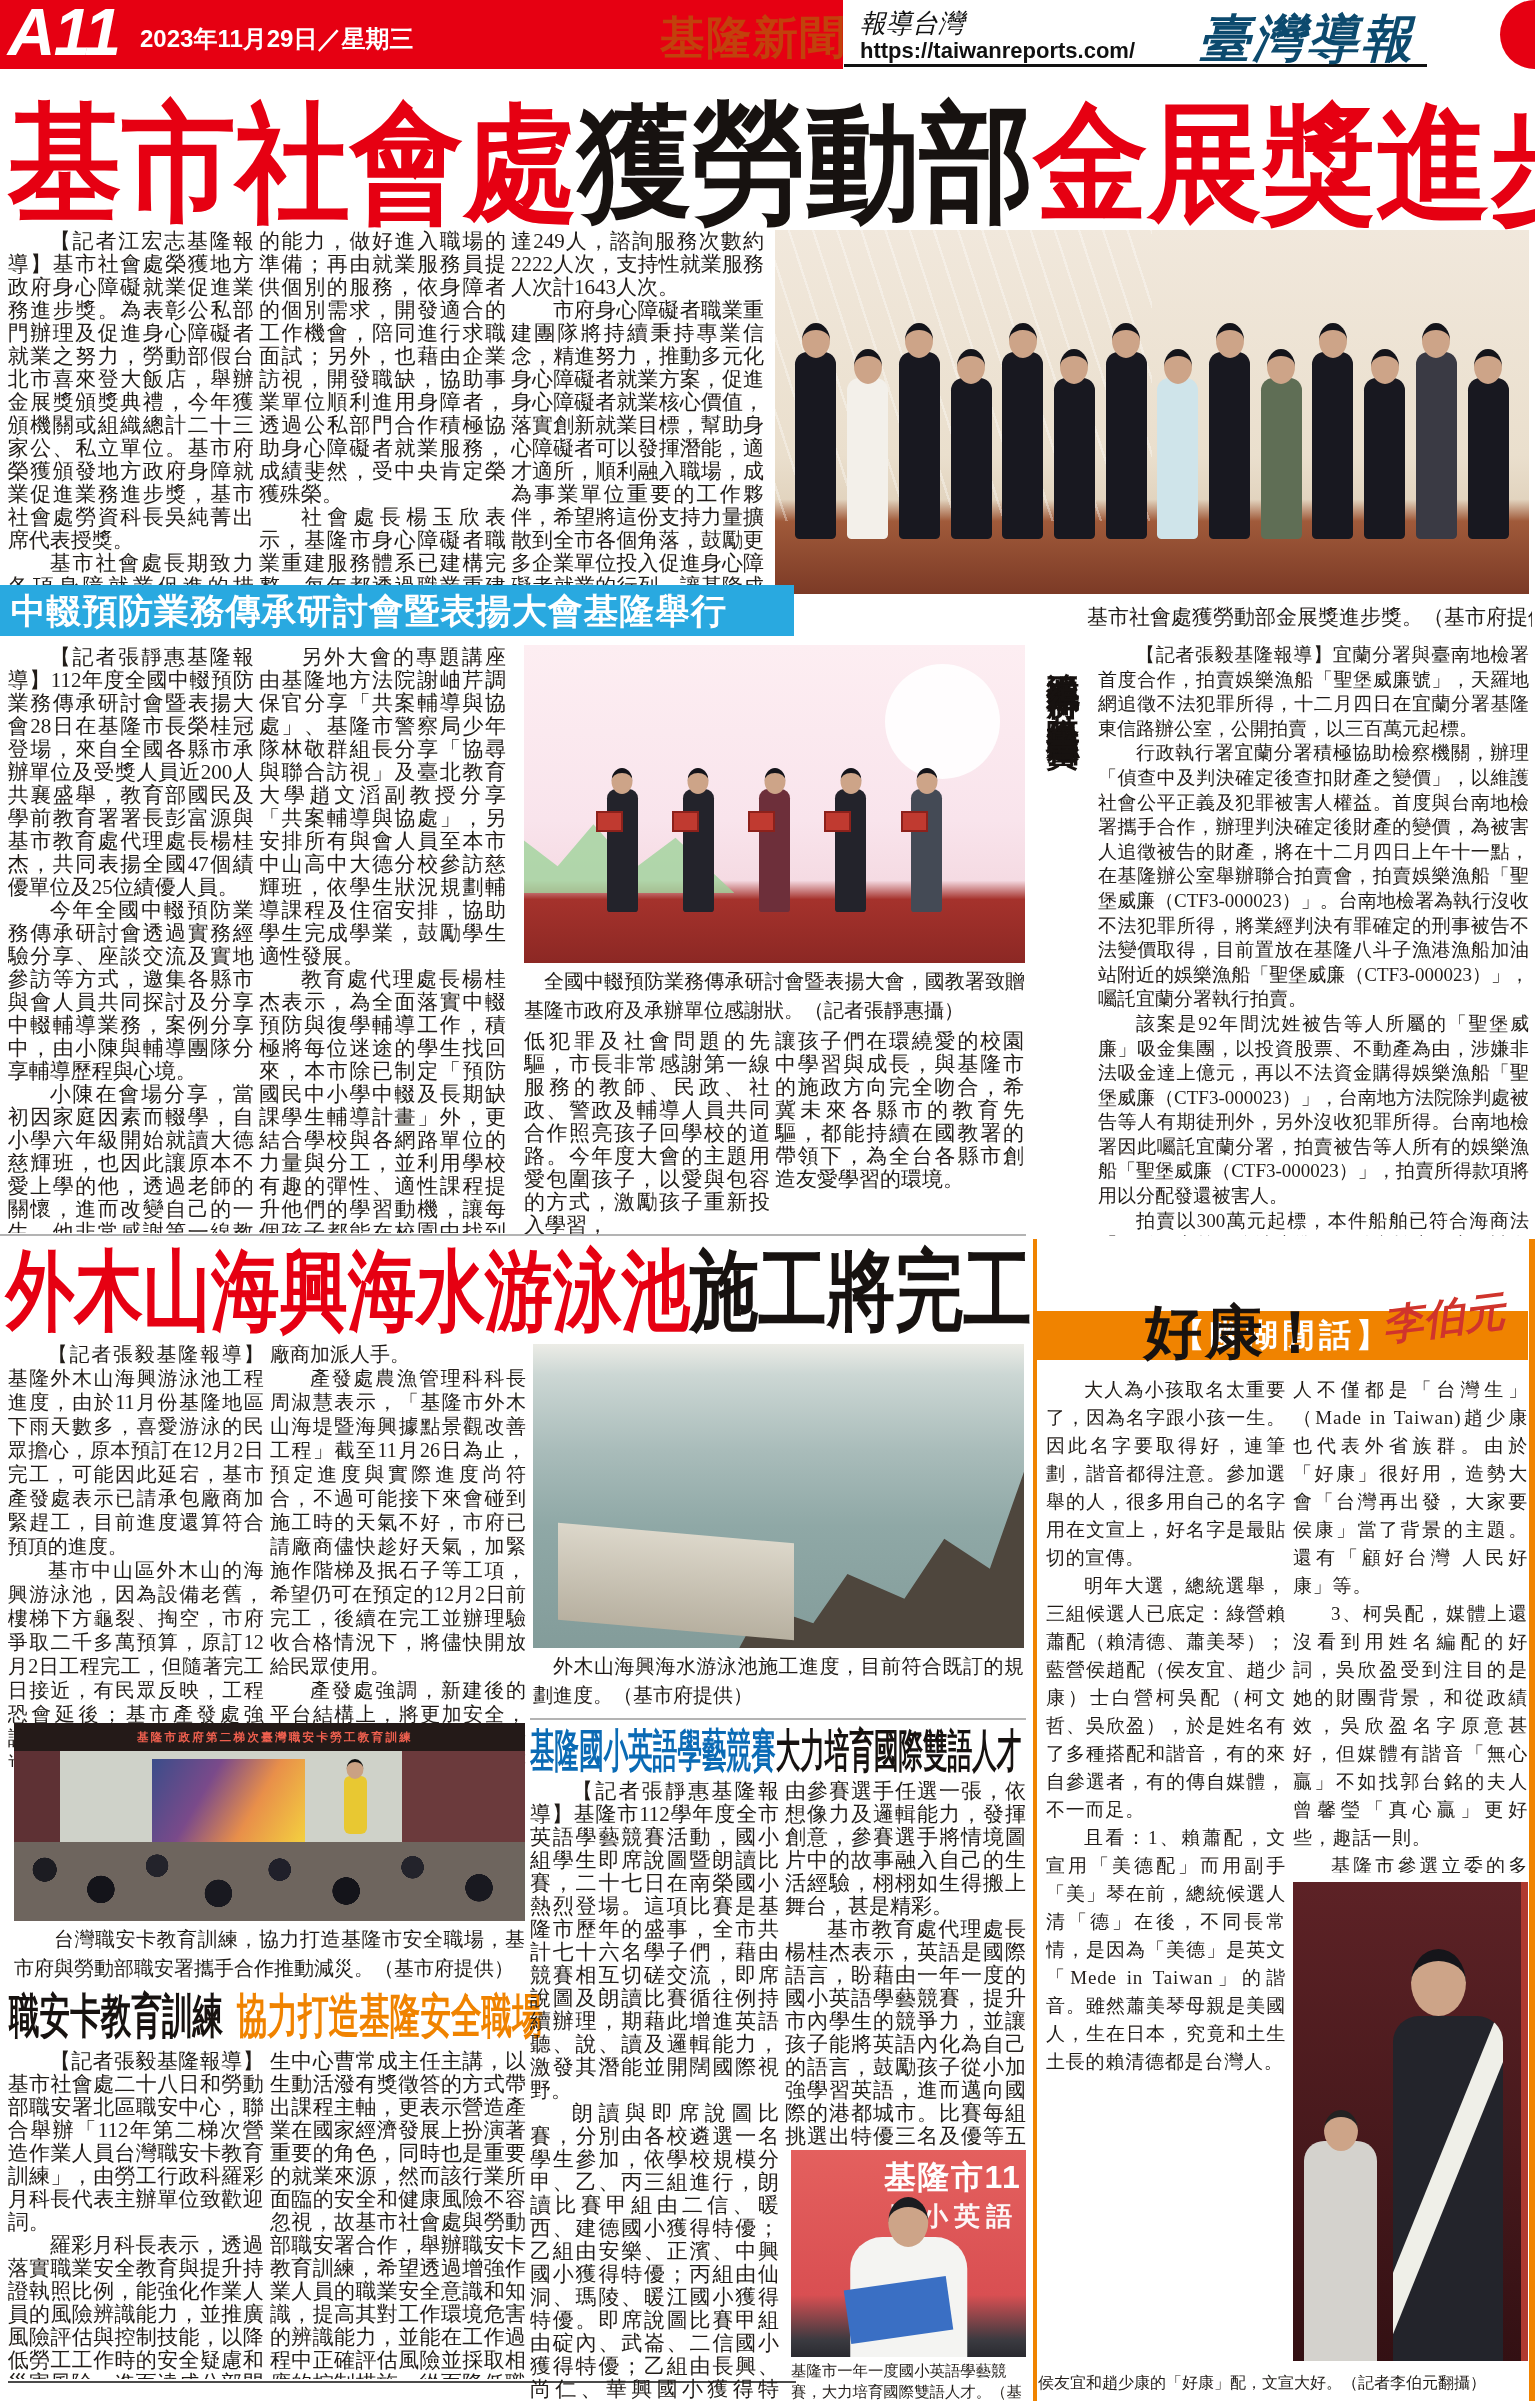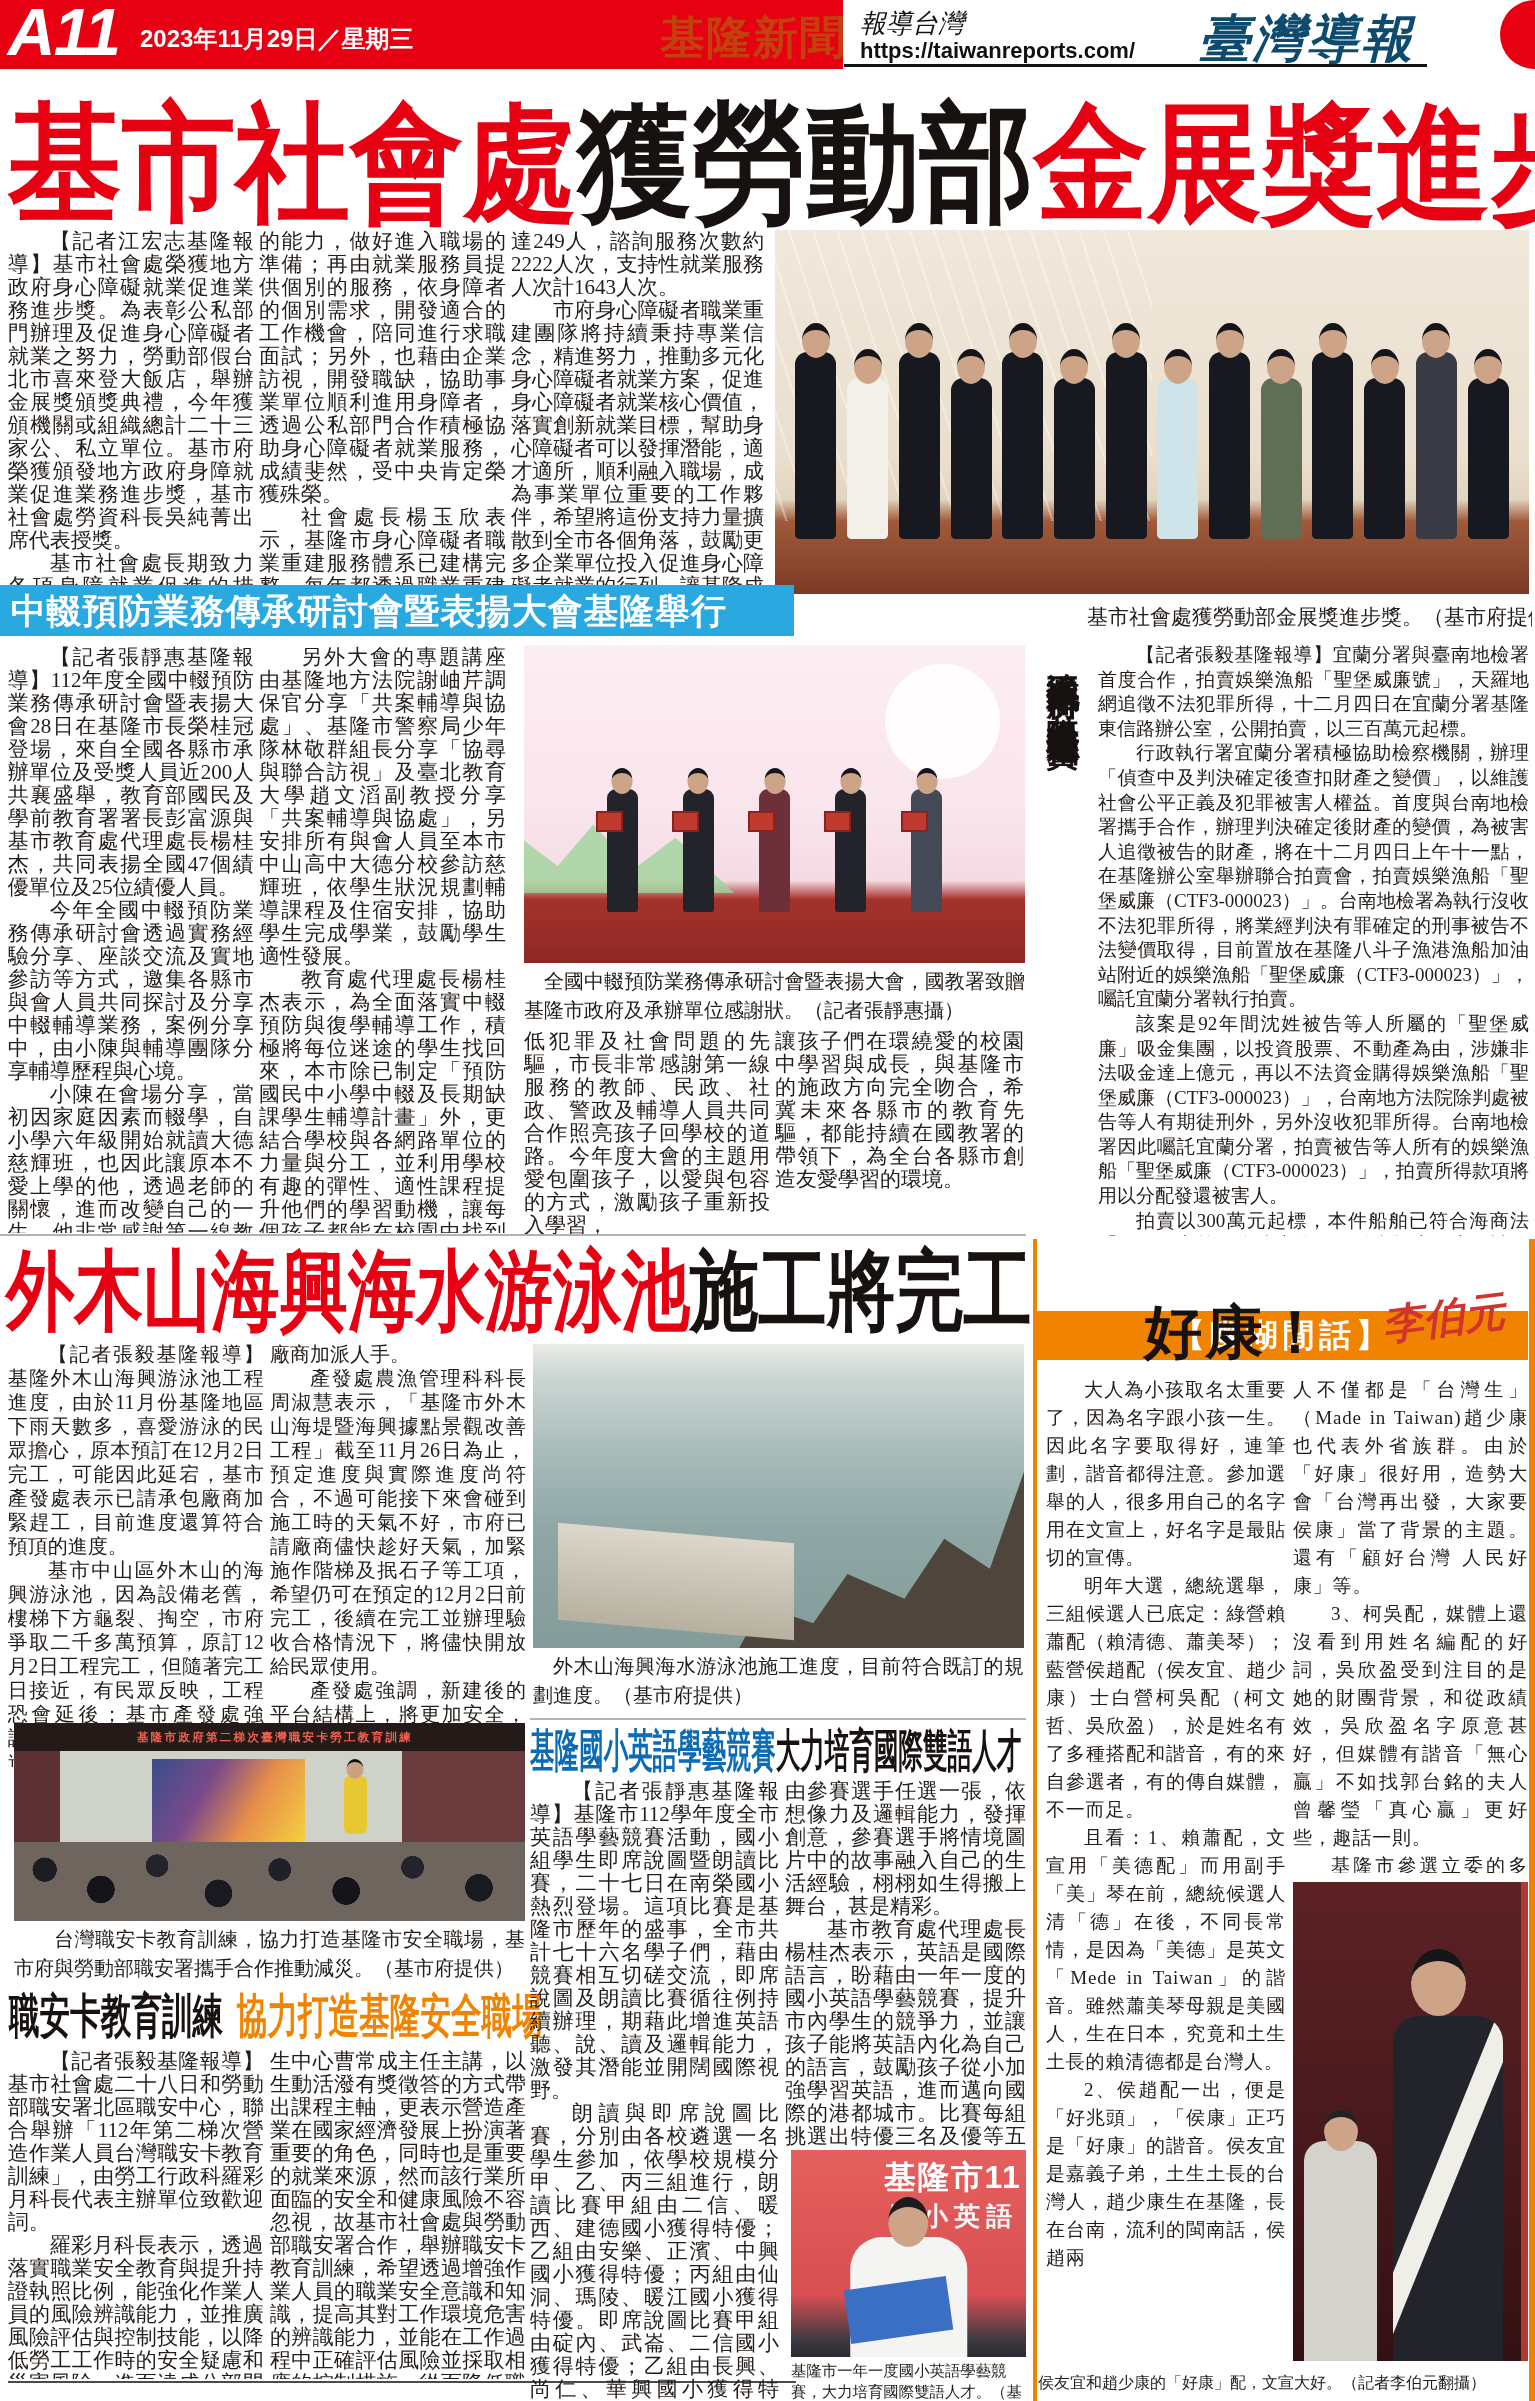--- a/index.html
+++ b/index.html
@@ -321,21 +321,20 @@
 
   <div class="abs" id="hk-border-l"></div>
   <div class="abs" id="hk-border-r"></div>
   <div class="abs sans" id="hk-banner">【幽湖閒話】</div>
   <div class="abs sans nowrap" id="hk-title">好康！</div>
   <div class="abs nowrap" id="hk-sign">李伯元</div>
   <div class="col hk" id="hkc1">
       <p>大人為小孩取名太重要了，因為名字跟小孩一生。因此名字要取得好，連筆劃，諧音都得注意。參加選舉的人，很多用自己的名字用在文宣上，好名字是最貼切的宣傳。</p>
       <p>明年大選，總統選舉，三組候選人已底定：綠營賴蕭配（賴清德、蕭美琴）；藍營侯趙配（侯友宜、趙少康）士白營柯吳配（柯文哲、吳欣盈），於是姓名有了多種搭配和諧音，有的來自參選者，有的傳自媒體，不一而足。</p>
       <p>且看：1、賴蕭配，文宣用「美德配」而用副手「美」琴在前，總統候選人清「德」在後，不同長常情，是因為「美德」是英文「Mede in Taiwan」的諧音。雖然蕭美琴母親是美國人，生在日本，究竟和土生土長的賴清德都是台灣人。</p>
-      <p>2、侯趙配一出，便是「好兆頭」，「侯康」正巧是「好康」的諧音。侯友宜是嘉義子弟，土生土長的台灣人，趙少康生在基隆，長在台南，流利的閩南話，侯趙兩</p>
     </div>
   <div class="col hk cont" id="hkc2">
       <p>人不僅都是「台灣生」（Made in Taiwan)趙少康也代表外省族群。由於「好康」很好用，造勢大會「台灣再出發，大家要侯康」當了背景的主題。還有「顧好台灣 人民好康」等。</p>
       <p>3、柯吳配，媒體上還沒看到用姓名編配的好詞，吳欣盈受到注目的是她的財團背景，和從政績效，吳欣盈名字原意甚好，但媒體有諧音「無心贏」不如找郭台銘的夫人曾馨瑩「真心贏」更好些，趣話一則。</p>
       <p>基隆市參選立委的多達六人，受注目是藍營林沛祥，綠營鄭文婷和無黨籍的王醒之，從掛出的看板，只有王醒之用名字的「醒」字做文宣，林沛祥原有「體力充沛，吉祥基隆」的有意思的用名字可以發揮，但他用了「城市革新」等政見為主。</p>
     </div>
   <div class="abs" id="photo6">
     <div class="figside"></div>
     <div class="figmain">
       <div class="sash"></div>

